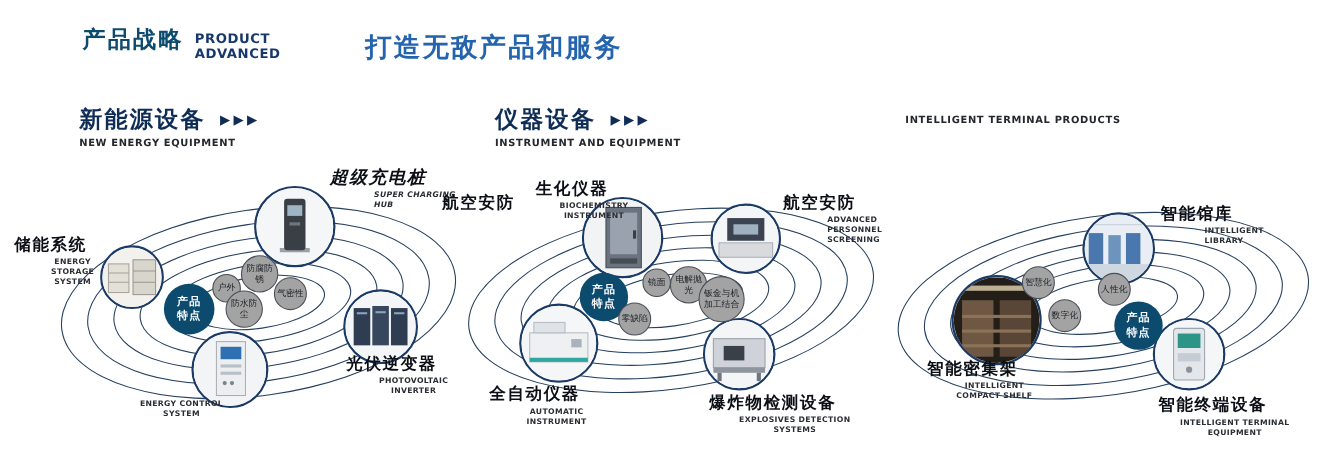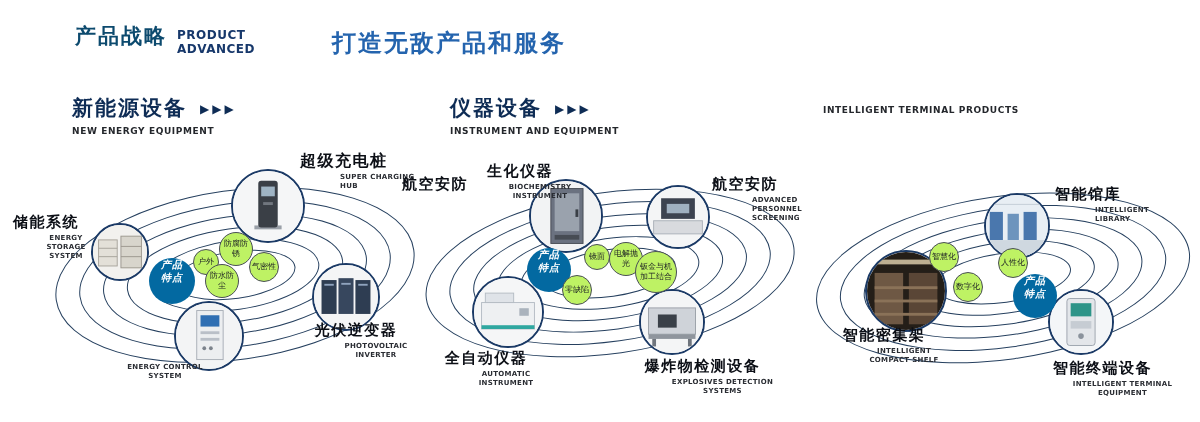--- a/index.html
+++ b/index.html
@@ -33,25 +33,25 @@
   .node svg{display:block;width:100%;height:100%;}
 
   
   .lbl{position:absolute;text-align:center;}
   .lbl.left{text-align:left;}
   .lbl .zh{font-size:15px;font-weight:bold;color:#0c0f16;letter-spacing:1.5px;line-height:1.1;}
   .lbl .zh.big{font-size:16px;}
   .lbl .en{font-size:7px;font-weight:bold;color:#2a2d33;letter-spacing:.3px;margin-top:3px;line-height:1.35;padding-left:40px;}
 
   
-  .badge{position:absolute;background:#0369a1;color:#fff;border-radius:50%;
-         display:flex;align-items:flex-start;justify-content:center;text-align:center;
-         font-size:10px;font-weight:bold;letter-spacing:1px;line-height:1.3;font-style:italic;}
+  .badge{position:absolute;background:#0c4a6e;color:#fff;border-radius:50%;
+         display:flex;align-items:center;justify-content:center;text-align:center;
+         font-size:10px;font-weight:bold;letter-spacing:1px;line-height:1.3;}
   .badge span{display:block;width:2.4em;}
-  .bubble{position:absolute;background:#bef264;border:1px solid #4a4f57;border-radius:50%;
+  .bubble{position:absolute;background:#a3a3a3;border:1px solid #4a4f57;border-radius:50%;
           display:flex;align-items:center;justify-content:center;text-align:center;
           font-size:8px;color:#1c1f24;line-height:1.25;box-sizing:border-box;padding:2px;}
 </style>
 </head>
 <body>
 
 <div class="abs brand">
   <div class="brand-zh">产品战略</div>
   <div class="brand-en">
     <div>PRODUCT</div>
@@ -79,21 +79,21 @@
 
 <div class="node" style="left:231px;top:169px;width:74px;height:74px;">
   <svg viewBox="0 0 72 72">
     <rect width="72" height="72" fill="#f5f6f7"></rect>
     <rect x="22" y="56" width="28" height="4" fill="#9aa0a8"></rect>
     <rect x="26" y="10" width="20" height="48" rx="3" fill="#3a3f46"></rect>
     <rect x="29" y="16" width="14" height="10" fill="#9fb4c4"></rect>
     <rect x="31" y="32" width="10" height="3" fill="#70767e"></rect>
   </svg>
 </div>
-<div class="lbl left" style="left:300px;top:152px;width:130px;">
+<div class="lbl left" style="left:300px;top:152px;width:130px;font-style:italic;">
   <div class="zh big">超级充电桩</div>
   <div class="en">SUPER CHARGING HUB</div>
 </div>
 
 <div class="node" style="left:91px;top:223px;width:58px;height:58px;">
   <svg viewBox="0 0 58 58">
     <rect width="58" height="58" fill="#f2f1ee"></rect>
     <rect x="6" y="16" width="20" height="28" fill="#e3e0d8" stroke="#a6a29a"></rect>
     <rect x="30" y="12" width="22" height="34" fill="#d8d5cc" stroke="#9b968d"></rect>
     <line x1="6" y1="25" x2="26" y2="25" stroke="#a6a29a"></line>

